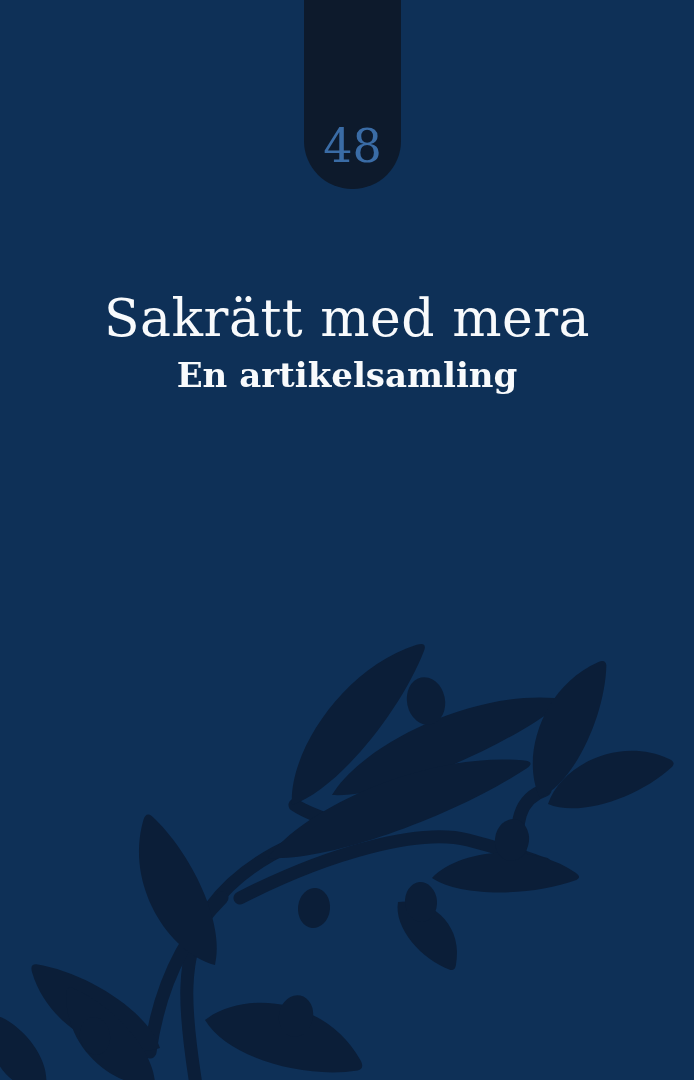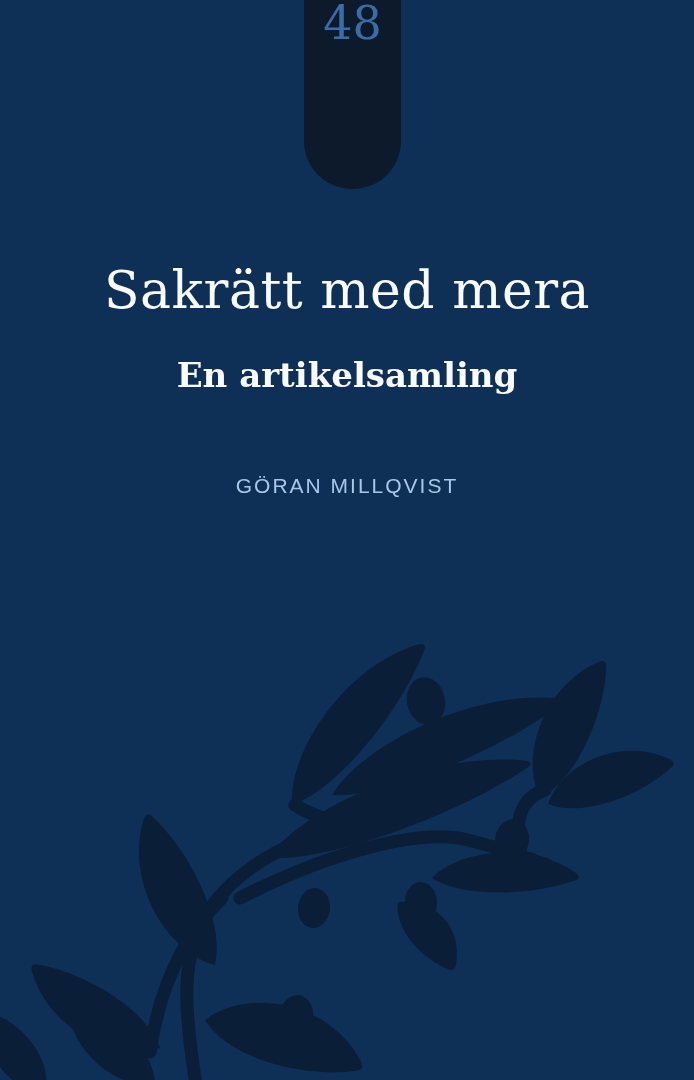--- a/index.html
+++ b/index.html
@@ -11,40 +11,40 @@
     overflow:hidden;
     font-family:"DejaVu Serif", serif;
   }
   .badge{
     position:absolute;
     left:304px;top:0;
     width:97px;height:189px;
     background:#0d1a2c;
     border-radius:0 0 48px 48px;
     display:flex;
-    align-items:flex-start;
+    align-items:flex-end;
     justify-content:center;
     z-index:3;
   }
   .badge span{
     display:block;
     padding-bottom:20px;
     font-size:46px;
     line-height:1;
     color:#3a6ca6;
     font-family:"DejaVu Serif", serif;
   }
   .text-block{
     position:absolute;
     left:5px;width:684px;
     text-align:center;
     z-index:2;
   }
   .title{
-    top:260px;
+    top:288px;
     font-size:52px;
     font-weight:normal;
     color:#f8fafc;
     letter-spacing:0.5px;
   }
   .subtitle{
     top:355px;
     font-size:34px;
     font-weight:bold;
     color:#f8fafc;
@@ -69,21 +69,20 @@
 <body>
 
 <div class="cover">
 
   <div class="badge">
     <span>48</span>
   </div>
 
   <h1 class="text-block title">Sakrätt med mera</h1>
   <h2 class="text-block subtitle">En artikelsamling</h2>
-  <div class="text-block author">GÖRAN MILLQVIST</div>
 
   <svg class="branch-svg" viewBox="0 0 694 1080" xmlns="http://www.w3.org/2000/svg" aria-hidden="true">
     <defs>
       <path id="leaf" d="M0 0 C 18 -24 66 -32 97 -6 C 100 -3.5 100 -1.5 97.5 0 C 68 14 20 16 0 0 Z"></path>
     </defs>
 
     <g fill="none" stroke="#0b1e38" stroke-width="13" stroke-linecap="round" stroke-linejoin="round">
       <path d="M196 1085 C 185 1015 178 955 210 908 C 245 860 300 838 345 826"></path>
       <path d="M222 898 C 180 940 158 995 150 1052"></path>
       <path d="M240 898 C 330 852 420 828 468 840 C 508 850 526 858 545 864"></path>

